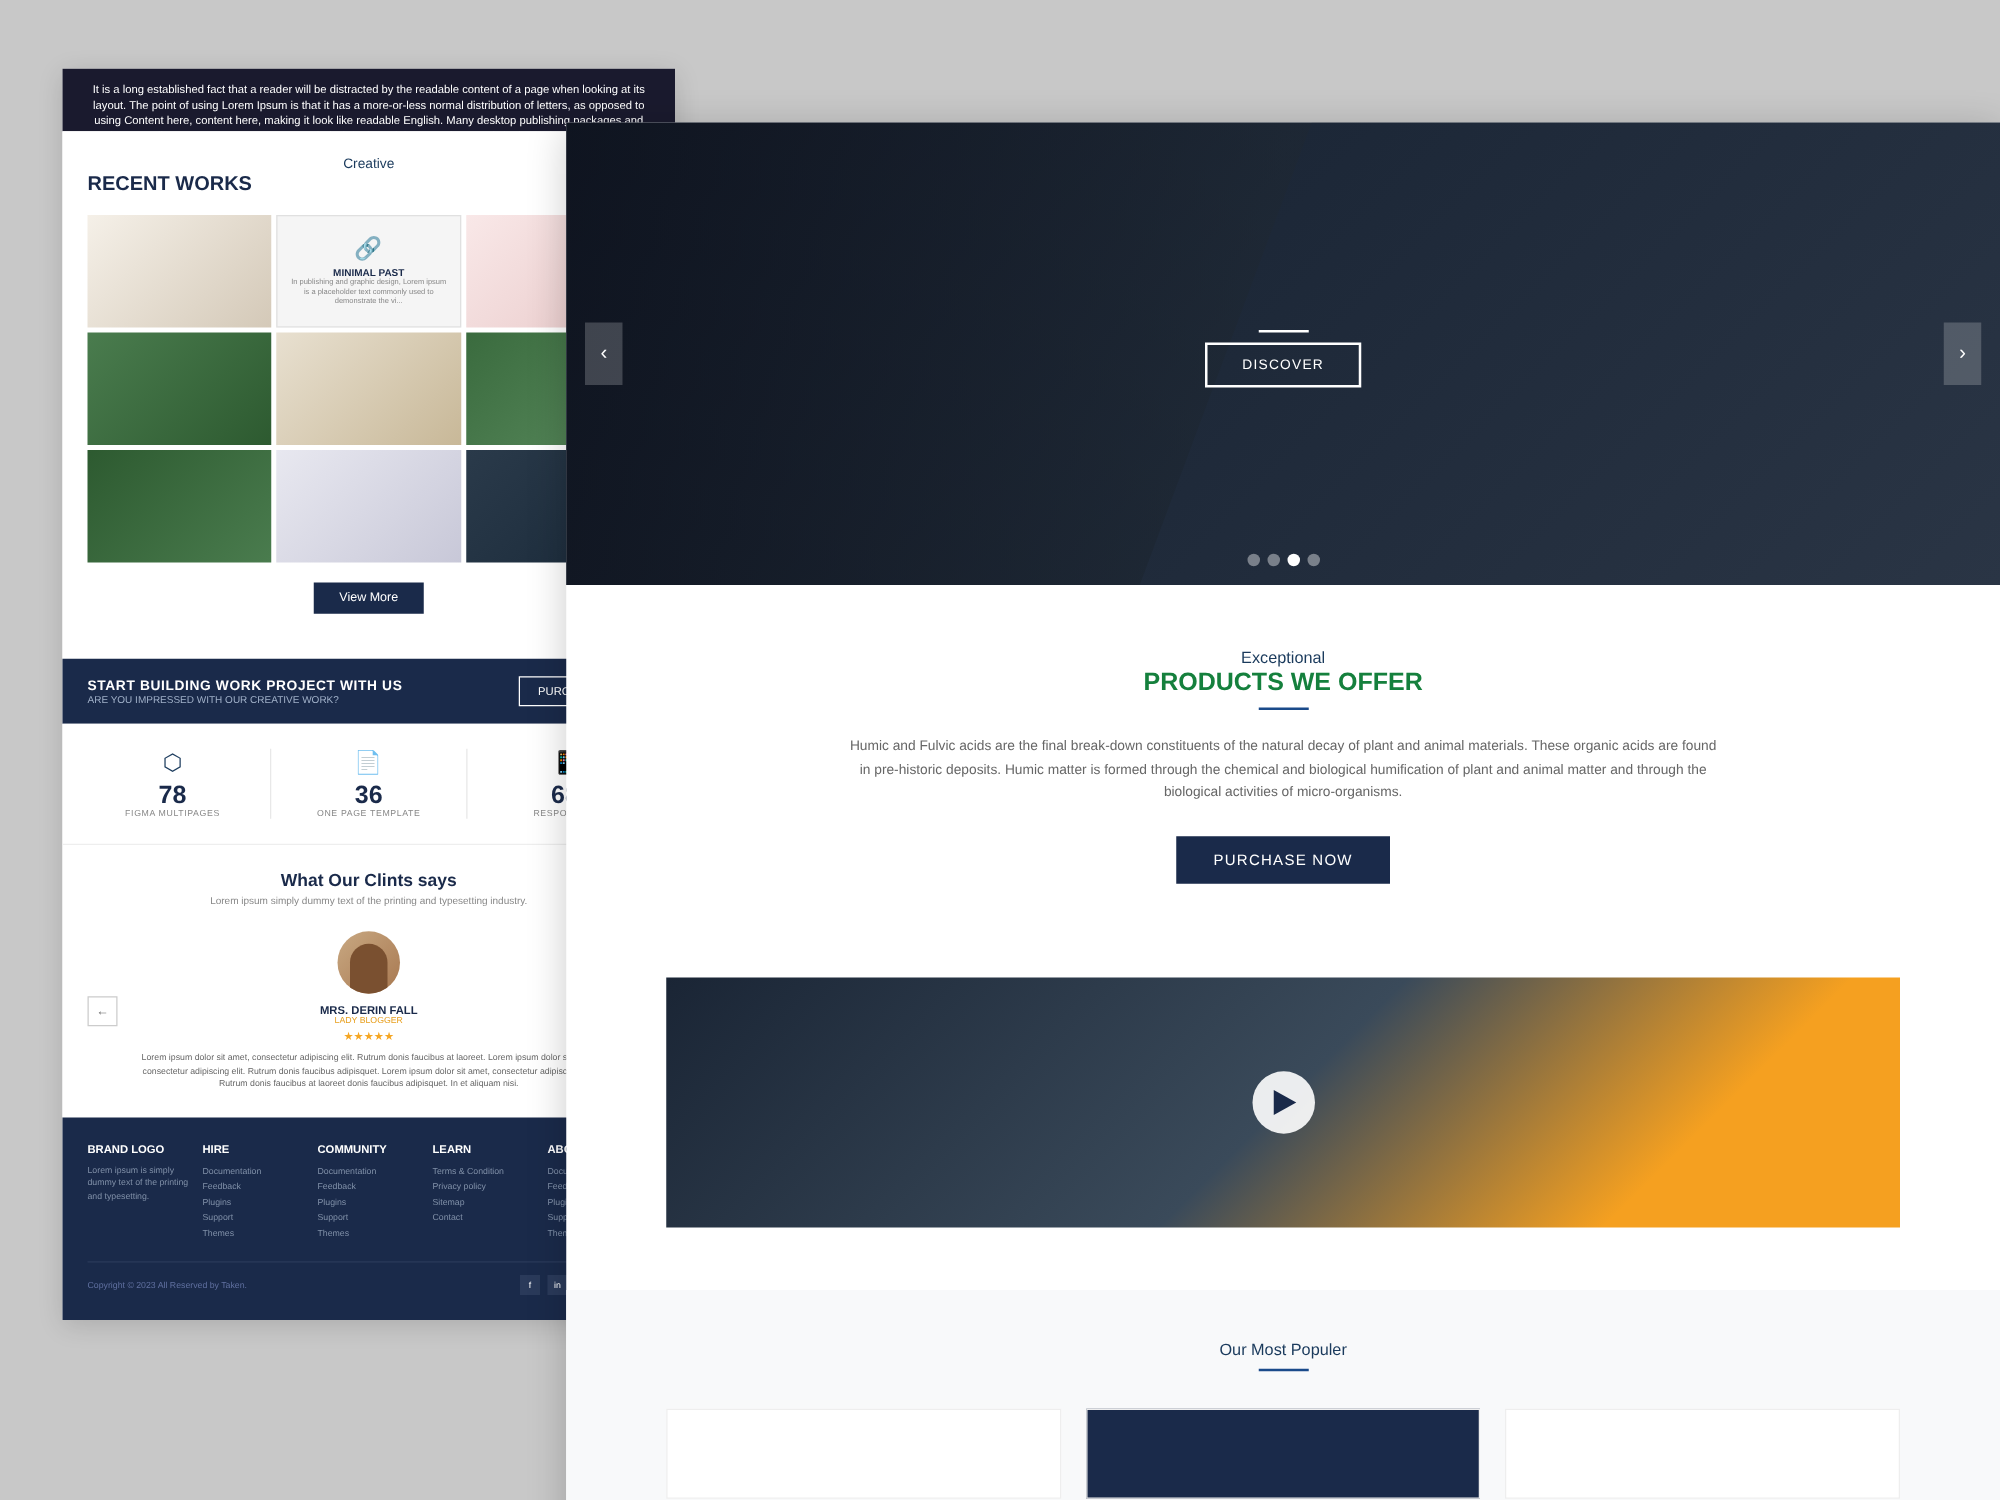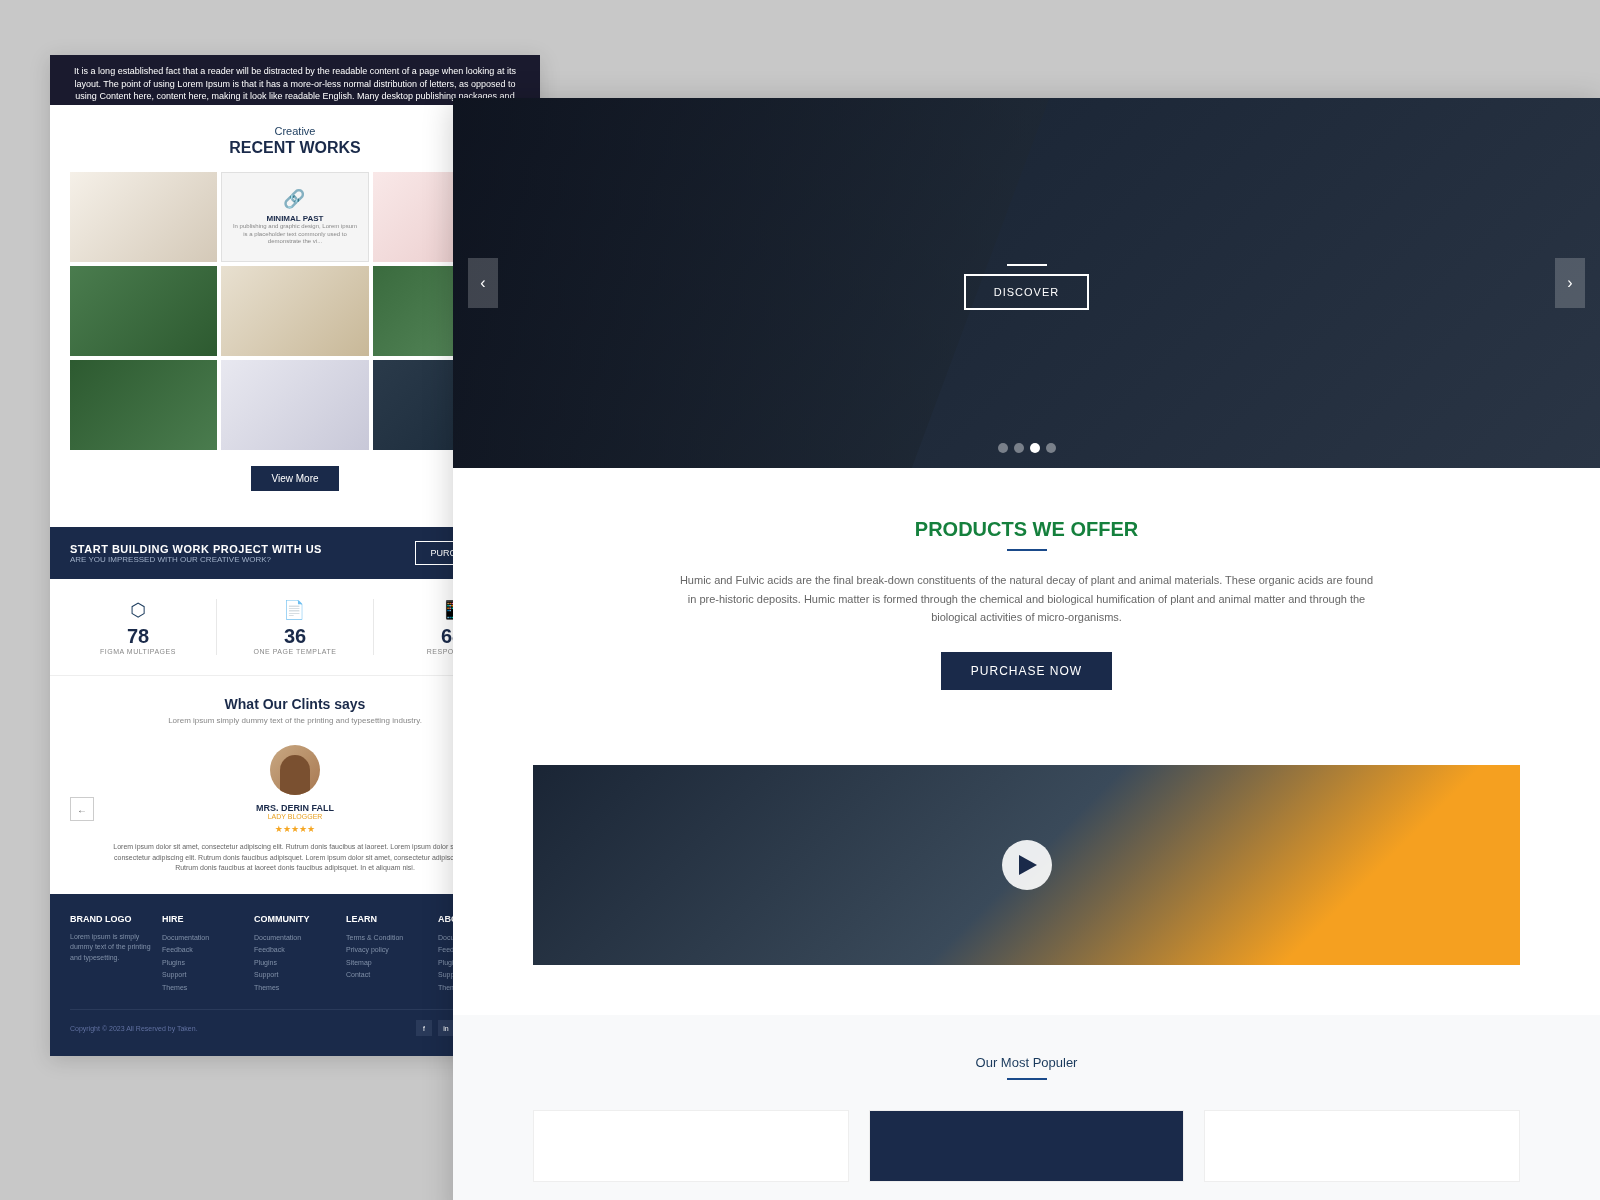--- a/index.html
+++ b/index.html
@@ -40,21 +40,20 @@
       padding: 20px;
       background: #fff;
     }
     .section-subtitle {
       text-align: center;
       color: #1a3a5c;
       font-size: 11px;
       margin-bottom: 2px;
     }
     .section-title {
-      text-align: center;
       font-size: 16px;
       font-weight: 700;
       color: #1a2a4a;
       margin-bottom: 15px;
     }
 
     .works-grid {
       display: grid;
       grid-template-columns: repeat(3, 1fr);
       gap: 4px;
@@ -669,20 +668,21 @@
     <button class="slider-arrow right">›</button>
     <div class="slider-dots">
       <div class="slider-dot"></div>
       <div class="slider-dot"></div>
       <div class="slider-dot active"></div>
       <div class="slider-dot"></div>
     </div>
   </div>
 
   <div class="products-section">
+    <p class="section-subtitle">Exceptional</p>
     <h2 class="section-title">PRODUCTS WE OFFER</h2>
     <div class="blue-underline"></div>
     <p class="products-desc">Humic and Fulvic acids are the final break-down constituents of the natural decay of plant and animal materials. These organic acids are found in pre-historic deposits. Humic matter is formed through the chemical and biological humification of plant and animal matter and through the biological activities of micro-organisms.</p>
     <button class="purchase-now-btn">PURCHASE NOW</button>
   </div>
 
   <div class="video-container">
     <div class="play-button">
       <div class="play-icon"></div>
     </div>

